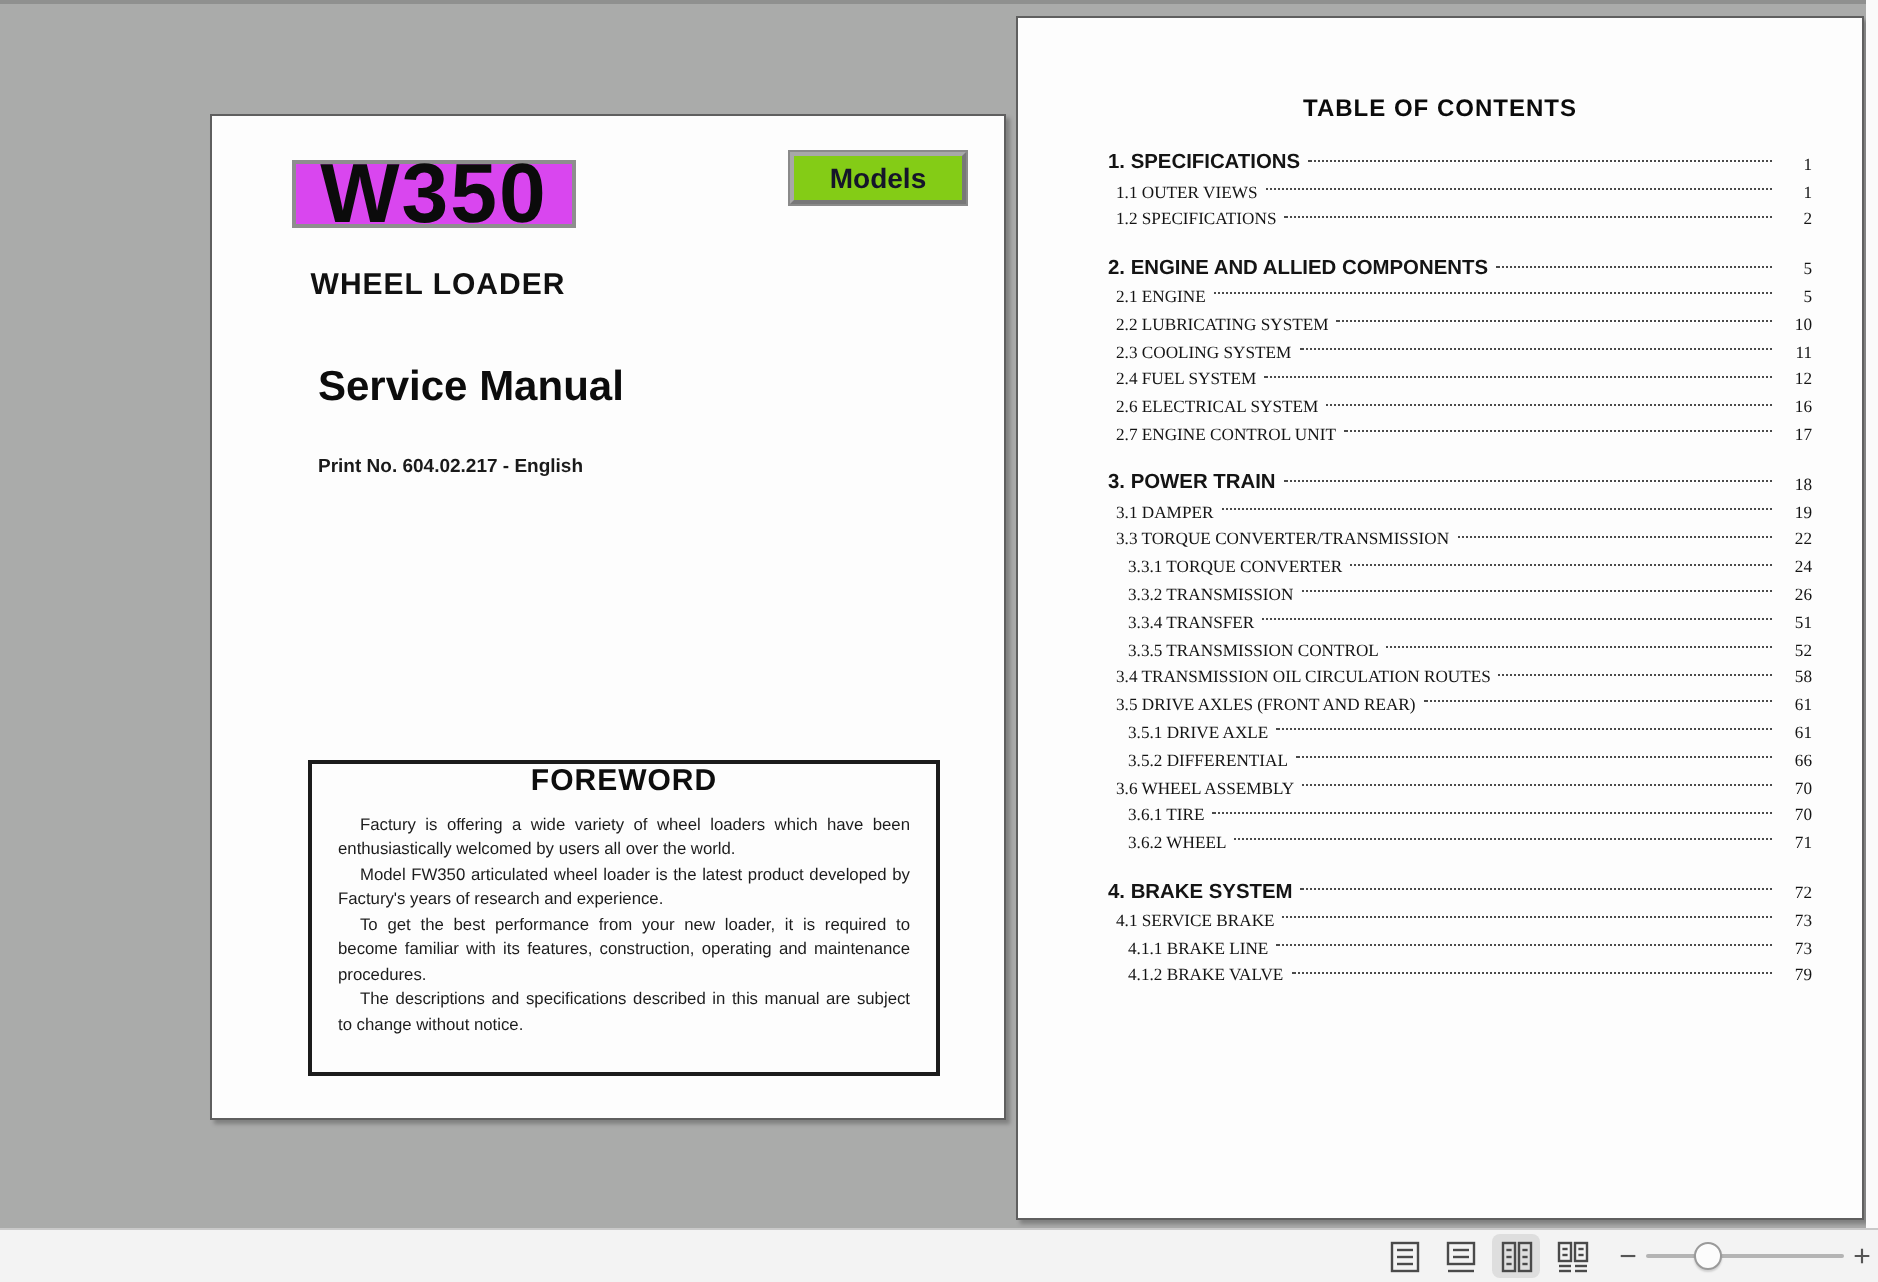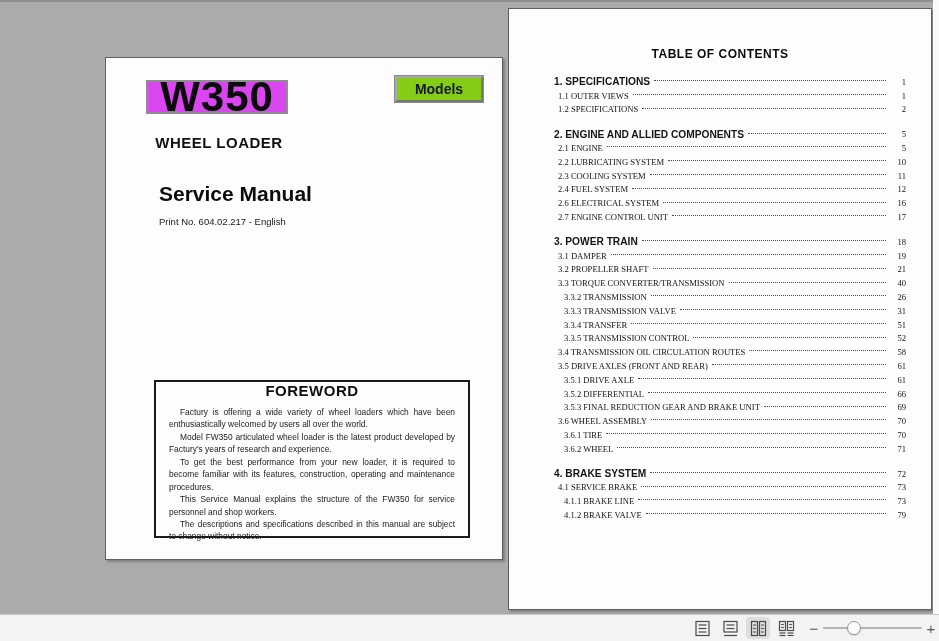--- a/index.html
+++ b/index.html
@@ -17,21 +17,21 @@
   .model-box { position:absolute; left:40px; top:22px; width:142px; height:34px;
     background:#d946ef; border:2px solid #8e8e8e; display:flex; align-items:center; justify-content:center; }
   .model-box .model { font-size:42px; font-weight:bold; color:#0b0b0b; letter-spacing:1px; line-height:1; }
   .model-subtitle { position:absolute; left:40px; top:76px; width:146px; text-align:center;
     font-size:15px; font-weight:bold; color:#111; letter-spacing:0.5px; }
   .models-button { position:absolute; left:289px; top:18px; width:88px; height:26px;
     background:#84cc16; border:2px solid; border-color:#a8a8a8 #787878 #787878 #a8a8a8;
     outline:1px solid #8a8a8a; display:flex; align-items:center; justify-content:center;
     font-size:14px; font-weight:bold; color:#15152a; }
   .cover-title { position:absolute; left:53px; top:124px; font-size:21px; font-weight:bold; color:#0c0c0c; }
-  .print-no { position:absolute; left:53px; top:158px; font-size:9.5px; font-weight:normal; color:#1a1a1a; }
+  .print-no { position:absolute; left:53px; top:170px; font-size:9.5px; font-weight:bold; color:#1a1a1a; }
 
   .foreword-box { position:absolute; left:48px; top:322px; width:316px; height:158px;
     border:2px solid #1c1c1c; background:#fdfdfd; padding:0 13px 0 13px; }
   .foreword-title { text-align:center; font-size:15px; font-weight:bold; color:#0d0d0d; letter-spacing:0.5px; margin-bottom:7px; }
   .foreword-body p { font-size:8.4px; line-height:1.48; color:#1c1c1c; text-indent:11px; text-align:justify; }
 
   
   .toc-title { position:absolute; top:38px; left:0; width:100%; text-align:center;
     font-size:12px; font-weight:bold; color:#0b0b0b; letter-spacing:0.5px; }
   .toc-entries { position:absolute; top:66px; left:45px; right:25px; }
@@ -71,21 +71,20 @@
     <div class="models-button">Models</div>
     <div class="cover-title">Service Manual</div>
     <div class="print-no">Print No.  604.02.217 - English</div>
 
     <div class="foreword-box">
       <div class="foreword-title">FOREWORD</div>
       <div class="foreword-body">
           <p>Factury is offering a wide variety of wheel loaders which have been enthusiastically welcomed by users all over the world.</p>
           <p>Model FW350 articulated wheel loader is the latest product developed by Factury's years of research and experience.</p>
           <p>To get the best performance from your new loader, it is required to become familiar with its features, construction, operating and maintenance procedures.</p>
-          <p>This Service Manual explains the structure of the FW350 for service personnel and shop workers.</p>
           <p>The descriptions and specifications described in this manual are subject to change without notice.</p>
         </div>
     </div>
   </div>
 
   <div class="page page-right">
     <div class="toc-title">TABLE OF CONTENTS</div>
     <div class="toc-entries">
         <div class="toc-row lvl1">
           <span class="label">1.  SPECIFICATIONS</span>
@@ -141,40 +140,35 @@
           <span class="label">3.  POWER TRAIN</span>
           <span class="leader"></span>
           <span class="page-num">18</span>
         </div>
         <div class="toc-row lvl2">
           <span class="label">3.1  DAMPER</span>
           <span class="leader"></span>
           <span class="page-num">19</span>
         </div>
         <div class="toc-row lvl2">
-          <span class="label">3.2  PROPELLER SHAFT</span>
-          <span class="leader"></span>
-          <span class="page-num">21</span>
-        </div>
-        <div class="toc-row lvl2">
           <span class="label">3.3  TORQUE CONVERTER/TRANSMISSION</span>
           <span class="leader"></span>
-          <span class="page-num">40</span>
+          <span class="page-num">22</span>
+        </div>
+        <div class="toc-row lvl3">
+          <span class="label">3.3.1  TORQUE CONVERTER</span>
+          <span class="leader"></span>
+          <span class="page-num">24</span>
         </div>
         <div class="toc-row lvl3">
           <span class="label">3.3.2  TRANSMISSION</span>
           <span class="leader"></span>
           <span class="page-num">26</span>
         </div>
         <div class="toc-row lvl3">
-          <span class="label">3.3.3  TRANSMISSION VALVE</span>
-          <span class="leader"></span>
-          <span class="page-num">31</span>
-        </div>
-        <div class="toc-row lvl3">
           <span class="label">3.3.4  TRANSFER</span>
           <span class="leader"></span>
           <span class="page-num">51</span>
         </div>
         <div class="toc-row lvl3">
           <span class="label">3.3.5  TRANSMISSION CONTROL</span>
           <span class="leader"></span>
           <span class="page-num">52</span>
         </div>
         <div class="toc-row lvl2">
@@ -189,25 +183,20 @@
         </div>
         <div class="toc-row lvl3">
           <span class="label">3.5.1  DRIVE AXLE</span>
           <span class="leader"></span>
           <span class="page-num">61</span>
         </div>
         <div class="toc-row lvl3">
           <span class="label">3.5.2  DIFFERENTIAL</span>
           <span class="leader"></span>
           <span class="page-num">66</span>
-        </div>
-        <div class="toc-row lvl3">
-          <span class="label">3.5.3  FINAL REDUCTION GEAR AND BRAKE UNIT</span>
-          <span class="leader"></span>
-          <span class="page-num">69</span>
         </div>
         <div class="toc-row lvl2">
           <span class="label">3.6  WHEEL ASSEMBLY</span>
           <span class="leader"></span>
           <span class="page-num">70</span>
         </div>
         <div class="toc-row lvl3">
           <span class="label">3.6.1  TIRE</span>
           <span class="leader"></span>
           <span class="page-num">70</span>

